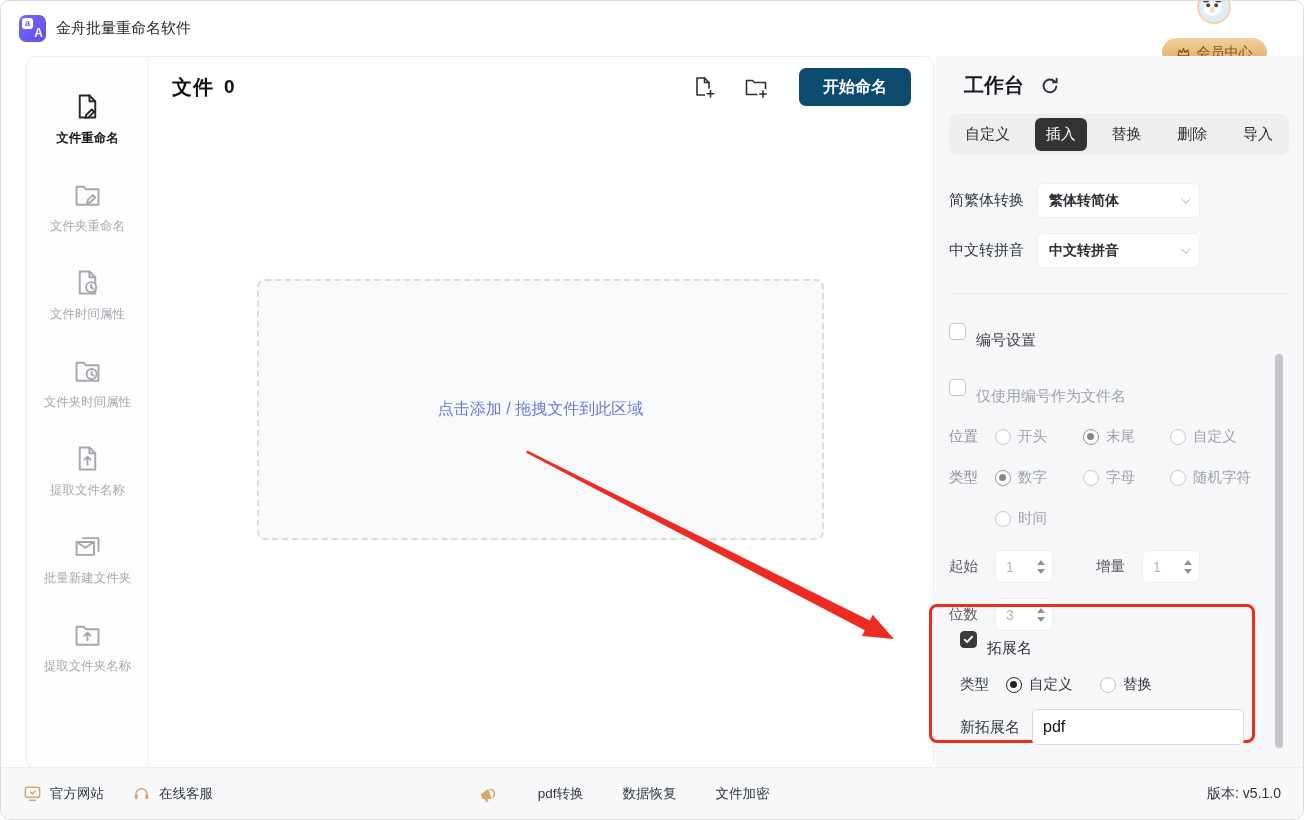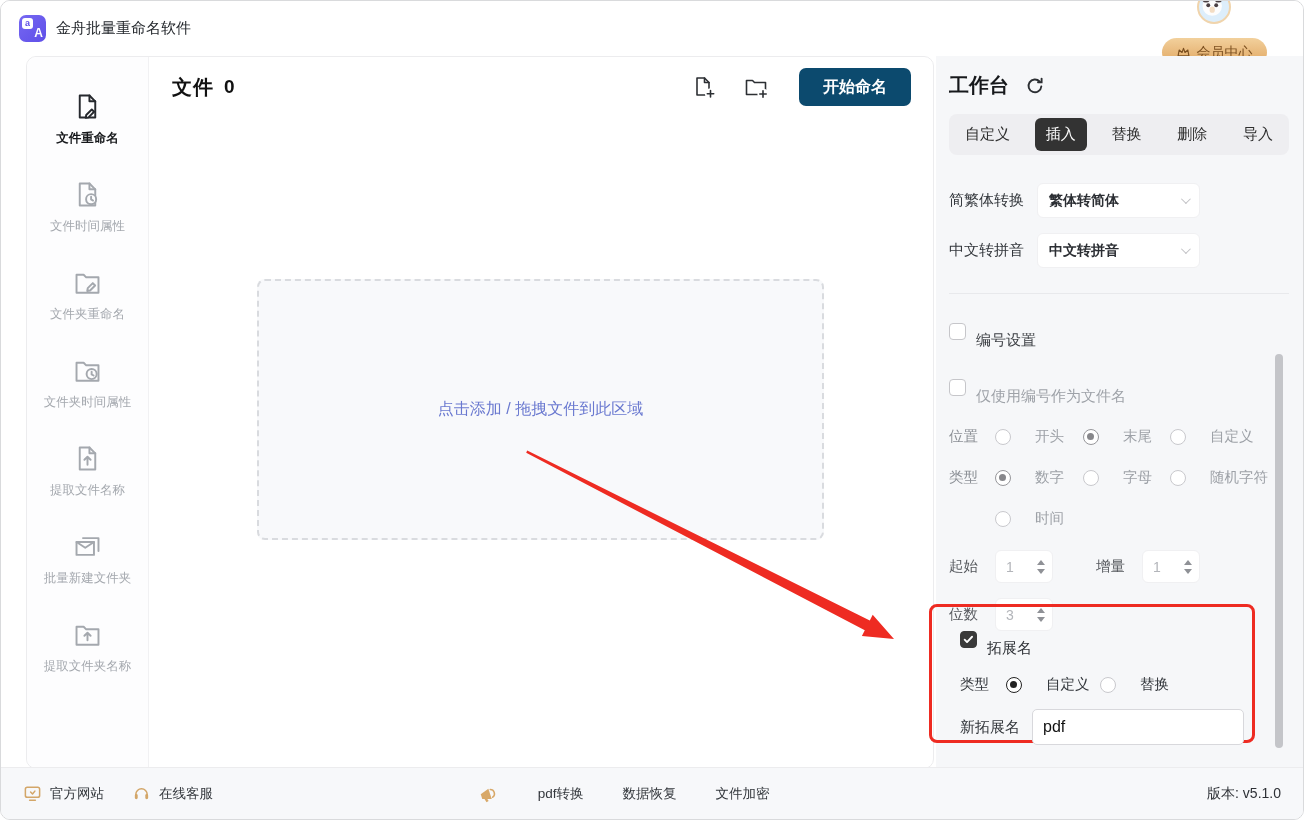--- a/index.html
+++ b/index.html
@@ -35,21 +35,21 @@
   .hdr-actions { margin-left:auto; display:flex; align-items:center; gap:22px; }
   .icon-btn { width:30px; height:30px; display:flex; align-items:center; justify-content:center; color:#2c2f33; cursor:pointer; }
   .icon-btn svg { width:26px; height:26px; overflow:visible; }
   .start-btn { width:112px; height:38px; border:none; border-radius:7px; background:#0c4a6e; color:#fff; font-size:16px; font-weight:600; margin-left:6px; cursor:pointer; }
 
   .dropzone { position:absolute; left:107px; top:222px; width:567px; height:261px; background:#f8f9fb; border:2px dashed #d9dbdf; border-radius:8px; display:flex; align-items:center; justify-content:center; cursor:pointer; }
   .dropzone .hint { font-size:16px; color:#6a79d0; }
 
   
   .workbench { position:absolute; left:935px; top:55px; width:369px; height:713px; background:#f6f7f9; padding:0 16px 0 13px; }
-  .wb-title-row { padding-top:16px; display:flex; align-items:center; gap:16px; }
+  .wb-title-row { padding-top:16px; display:flex; align-items:center; gap:16px;margin-left:15px; }
   .wb-title { font-size:20px; font-weight:700; color:#16181b; }
   .refresh { width:20px; height:20px; color:#2c2f33; cursor:pointer; }
   .wb-tabs { margin-top:15px; background:#eeeef1; border-radius:8px; padding:4px 5px; display:flex; justify-content:space-between; align-items:center; }
   .tab { padding:7px 11px; font-size:15px; color:#2e2e2e; border-radius:6px; cursor:pointer; white-space:nowrap; }
   .tab.active { background:#333333; color:#fff; }
 
   .select-row { display:flex; align-items:center; gap:13px; }
   .select-label { font-size:15px; color:#33373c; white-space:nowrap; }
   .select-box { width:163px; height:35px; background:#fff; border:1px solid #f0f0f2; border-radius:6px; display:flex; align-items:center; justify-content:space-between; padding:0 11px; cursor:pointer; }
   .select-box .val { font-size:14px; font-weight:700; color:#2b2e33; }
@@ -59,21 +59,21 @@
 
   .check-row { display:flex; align-items:center; gap:10px; cursor:pointer; }
   .cbx { width:17px; height:17px; border:1.5px solid #c6c6ca; border-radius:4px; background:#fff; flex:0 0 auto; display:flex; align-items:center; justify-content:center; }
   .cbx.checked { background:#3a3a3a; border-color:#3a3a3a; }
   .cbx svg { width:11px; height:11px; }
   .check-label { font-size:15px; color:#3d4045;margin-top:19px; }
   .check-label.dim { color:#9ea2a8; }
 
   .radio-row { display:flex; align-items:center; }
   .row-label { width:46px; flex:0 0 auto; font-size:14.5px; color:#8b8f95; }
-  .opt { display:flex; align-items:center; gap:24px; cursor:pointer; }
+  .opt { display:flex; align-items:center; gap:7px; cursor:pointer; }
   .opt .rlabel { font-size:14.5px; color:#9da1a7; }
   .rad { width:16px; height:16px; border-radius:50%; border:1.5px solid #c9c9cd; background:#fff; flex:0 0 auto; position:relative; }
   .rad.sel-dim { border-color:#97979b; }
   .rad.sel-dim::after { content:""; position:absolute; left:3px; top:3px; width:7px; height:7px; border-radius:50%; background:#87878b; }
   .rad.sel-dark { border-color:#232323; }
   .rad.sel-dark::after { content:""; position:absolute; left:3px; top:3px; width:7px; height:7px; border-radius:50%; background:#232323; }
   .w88 { width:88px; }
   .w87 { width:87px; }
 
   .stepper-row { display:flex; align-items:center; }
@@ -167,33 +167,33 @@
       <div class="side-item active">
         <svg viewBox="0 0 24 24" fill="none" stroke="currentColor" stroke-width="1.5" stroke-linejoin="round" stroke-linecap="round">
           <path d="M6 3.5h7.5L18 8v12.5H6z"></path>
             <path d="M13.5 3.5V8H18"></path>
           <path d="M11 18.6l4.3-4.3 1.8 1.8-4.3 4.3-2.2.4z" fill="#fff"></path>
         </svg>
         <span class="lbl">文件重命名</span>
       </div>
       <div class="side-item">
         <svg viewBox="0 0 24 24" fill="none" stroke="currentColor" stroke-width="1.5" stroke-linejoin="round" stroke-linecap="round">
+          <path d="M3.5 6h5.5l2 2h9.5v12h-17z"></path>
+          <path d="M12.2 16.4l3.9-3.9 1.8 1.8-3.9 3.9-2.2.4z" fill="#fdfdfe"></path>
+        </svg>
+        <span class="lbl">文件夹重命名</span>
+      </div>
+      <div class="side-item">
+        <svg viewBox="0 0 24 24" fill="none" stroke="currentColor" stroke-width="1.5" stroke-linejoin="round" stroke-linecap="round">
           <path d="M6 3.5h7.5L18 8v12.5H6z"></path>
             <path d="M13.5 3.5V8H18"></path>
           <circle cx="14.8" cy="15.6" r="3.9" fill="#fdfdfe"></circle>
             <path d="M14.8 13.8v2l1.5.9"></path>
         </svg>
         <span class="lbl">文件时间属性</span>
-      </div>
-      <div class="side-item">
-        <svg viewBox="0 0 24 24" fill="none" stroke="currentColor" stroke-width="1.5" stroke-linejoin="round" stroke-linecap="round">
-          <path d="M3.5 6h5.5l2 2h9.5v12h-17z"></path>
-          <path d="M12.2 16.4l3.9-3.9 1.8 1.8-3.9 3.9-2.2.4z" fill="#fdfdfe"></path>
-        </svg>
-        <span class="lbl">文件夹重命名</span>
       </div>
       <div class="side-item">
         <svg viewBox="0 0 24 24" fill="none" stroke="currentColor" stroke-width="1.5" stroke-linejoin="round" stroke-linecap="round">
           <path d="M3.5 6h5.5l2 2h9.5v12h-17z"></path>
           <circle cx="15.2" cy="14.8" r="3.9" fill="#fdfdfe"></circle>
             <path d="M15.2 13v2l1.5.9"></path>
         </svg>
         <span class="lbl">文件夹时间属性</span>
       </div>
       <div class="side-item">

